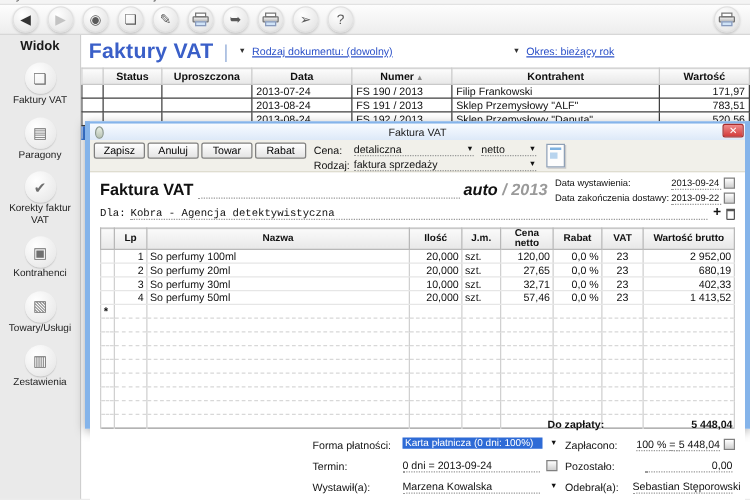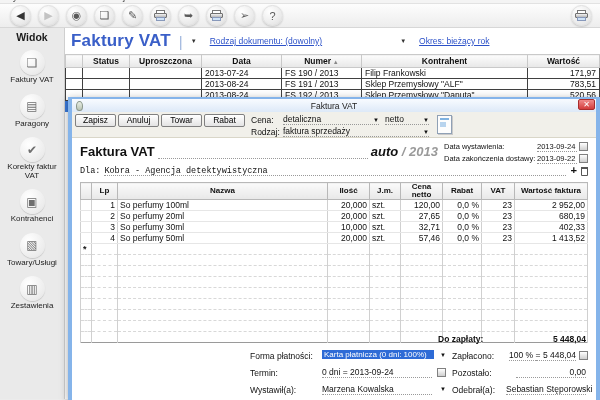--- a/index.html
+++ b/index.html
@@ -26,34 +26,34 @@
   .sidebar { width:65px; background:#eaeaea; border-right:1px solid #cfcfcf; text-align:center; padding-top:3px; flex:none; }
   .sb-header { font-weight:bold; font-size:10.5px; color:#1a1a1a; margin-bottom:7px; }
   .sb-item { margin-bottom:9px; cursor:pointer; }
   .sb-icon { width:25px; height:25px; margin:0 auto 1px; border-radius:50%; background:radial-gradient(circle at 35% 30%, #ffffff 0%, #ececec 70%, #dddddd 100%); box-shadow:0 1px 1px rgba(0,0,0,.15); display:flex; align-items:center; justify-content:center; color:#6f6f6f; font-size:12px; }
   .sb-label { font-size:8px; color:#222; line-height:8.5px; }
 
   .main { flex:1; background:#fff; position:relative; overflow:hidden; }
   .main-header { display:flex; align-items:center; gap:8px; padding:3px 6px 3px 6px; }
   .main-title { font-size:17px; font-weight:bold; color:#3a5fc8; letter-spacing:.2px; }
   .vsep { color:#9fb6dd; font-size:15px; font-weight:normal; }
-  .filter { font-size:8.5px; display:flex; align-items:center; gap:13px; cursor:pointer; }
+  .filter { font-size:8.5px; display:flex; align-items:center; gap:5px; cursor:pointer; }
   .filter .f-arrow { color:#333; font-size:6px; }
   .filter .f-link { color:#2b50c8; text-decoration:underline; }
-  .filter2 { margin-left:70px; }
+  .filter2 { margin-left:88px; }
 
   table.list { width:100%; border-collapse:collapse; table-layout:fixed; font-size:8.5px; }
   table.list th { background:linear-gradient(#fcfcfc,#e7e7e7); border:1px solid #c9c9c9; font-weight:bold; height:13px; padding:0 2px; font-size:8.5px; color:#111; }
   table.list td { border:1px solid #404040; height:10px; padding:0 3px; white-space:nowrap; overflow:hidden; }
   table.list .al-r { text-align:right; } table.list .al-l { text-align:left; } table.list .al-c { text-align:center; }
   tr.sel-row td { background:#3b7bdc; border-color:#3b7bdc; }
   .sort-arrow { font-size:6px; color:#888; }
 
   
-  .modal { position:absolute; left:68px; top:97px; width:532px; height:303px; border:4px solid #85b4ea; border-top-width:2px; border-bottom:none; background:#fff; box-shadow:0 2px 8px rgba(0,0,0,.35); }
+  .modal { position:absolute; left:68px; top:97px; width:532px; height:246px; border:4px solid #85b4ea; border-top-width:2px; border-bottom:none; background:#fff; box-shadow:0 2px 8px rgba(0,0,0,.35); }
   .m-titlebar { height:13px; background:linear-gradient(#f8fbff,#dde9f8); position:relative; display:flex; align-items:center; }
   .m-title { position:absolute; left:0; right:0; text-align:center; font-size:8.5px; color:#222; }
   .m-appicon { width:7px; height:10px; margin-left:4px; background:linear-gradient(#e8eee4,#b9c4b4); border:1px solid #8a968a; border-radius:50% 50% 45% 45%; position:relative; z-index:1; }
   .m-close { position:absolute; right:1px; top:0px; width:17px; height:11px; background:linear-gradient(#ef8a8a,#d33c3c); border:1px solid #a82c2c; border-radius:2px; color:#fff; font-size:8px; line-height:10px; text-align:center; font-weight:bold; cursor:pointer; z-index:1; }
 
   .m-toolbar { height:26px; background:#f1f0ea; border-bottom:1px solid #d9d6c8; display:flex; padding:2px 3px; }
   .m-buttons { display:flex; gap:2px; margin-top:0px; }
   .btn { height:13px; min-width:41px; padding:0 4px; background:linear-gradient(#ffffff,#e4e4e4); border:1px solid #808080; border-radius:2px; font-size:8.5px; line-height:11px; text-align:center; cursor:pointer; font-family:inherit; }
   .m-fields { margin-left:6px; font-size:8.5px; }
   .m-frow { display:flex; align-items:flex-end; height:11px; margin-bottom:1px; }
@@ -79,21 +79,21 @@
   .dla-label { margin-right:4px; }
   .dla-val { flex:1; border-bottom:1px dotted #999; height:10px; }
   .plus-ic { font-weight:bold; font-size:11px; line-height:9px; margin:0 4px; color:#111; }
   .trash-ic { width:7px; height:9px; border:1px solid #555; border-top:2px solid #555; border-radius:0 0 1px 1px; display:inline-block; }
 
   table.items { position:absolute; left:8px; right:8px; top:44px; border-collapse:collapse; table-layout:fixed; width:508px; }
   table.items th { background:linear-gradient(#fafafa,#e8e8e8); border:1px solid #b8b8b8; font-size:8px; font-weight:bold; height:17px; line-height:8px; padding:0 1px;text-align:center; }
   table.items td { border-right:1px solid #d0d0d0; border-left:1px solid #d0d0d0; border-bottom:1px solid #e6e6e6; height:10px; padding:0 2px; font-size:8.5px; white-space:nowrap; overflow:hidden; }
   table.items { border:1px solid #9a9a9a; }
   table.items tr.emptyrow td { border-bottom:1px dashed #d8d8d8; }
-  table.items .al-r{text-align:right} table.items .al-l{text-align:left} table.items .al-c{text-align:right}
+  table.items .al-r{text-align:right} table.items .al-l{text-align:left} table.items .al-c{text-align:center}
   .star { font-weight:bold; font-size:9px; }
 
   .summary { position:absolute; left:0; top:196px; width:524px; height:66px; }
   .sum { position:absolute; white-space:nowrap; }
   .bold { font-weight:bold; }
   .dotv { border-bottom:1px dotted #999; }
   .bluefield { background:#2e6bd6; color:#fff; font-size:8px; padding:0 2px; display:inline-block; overflow:hidden; }
 </style>
 </head>
 <body>
@@ -347,21 +347,21 @@
       <thead id="items-head">
           <tr>
             <th></th>
             <th>Lp</th>
             <th>Nazwa</th>
             <th>Ilość</th>
             <th>J.m.</th>
             <th>Cena netto</th>
             <th>Rabat</th>
             <th>VAT</th>
-            <th>Wartość faktura</th>
+            <th>Wartość brutto</th>
           </tr>
         </thead>
       <tbody id="items-body">
           <tr>
             <td></td>
             <td class="al-r">1</td>
             <td class="al-l">So perfumy 100ml</td>
             <td class="al-r">20,000</td>
             <td class="al-l">szt.</td>
             <td class="al-r">120,00</td>

